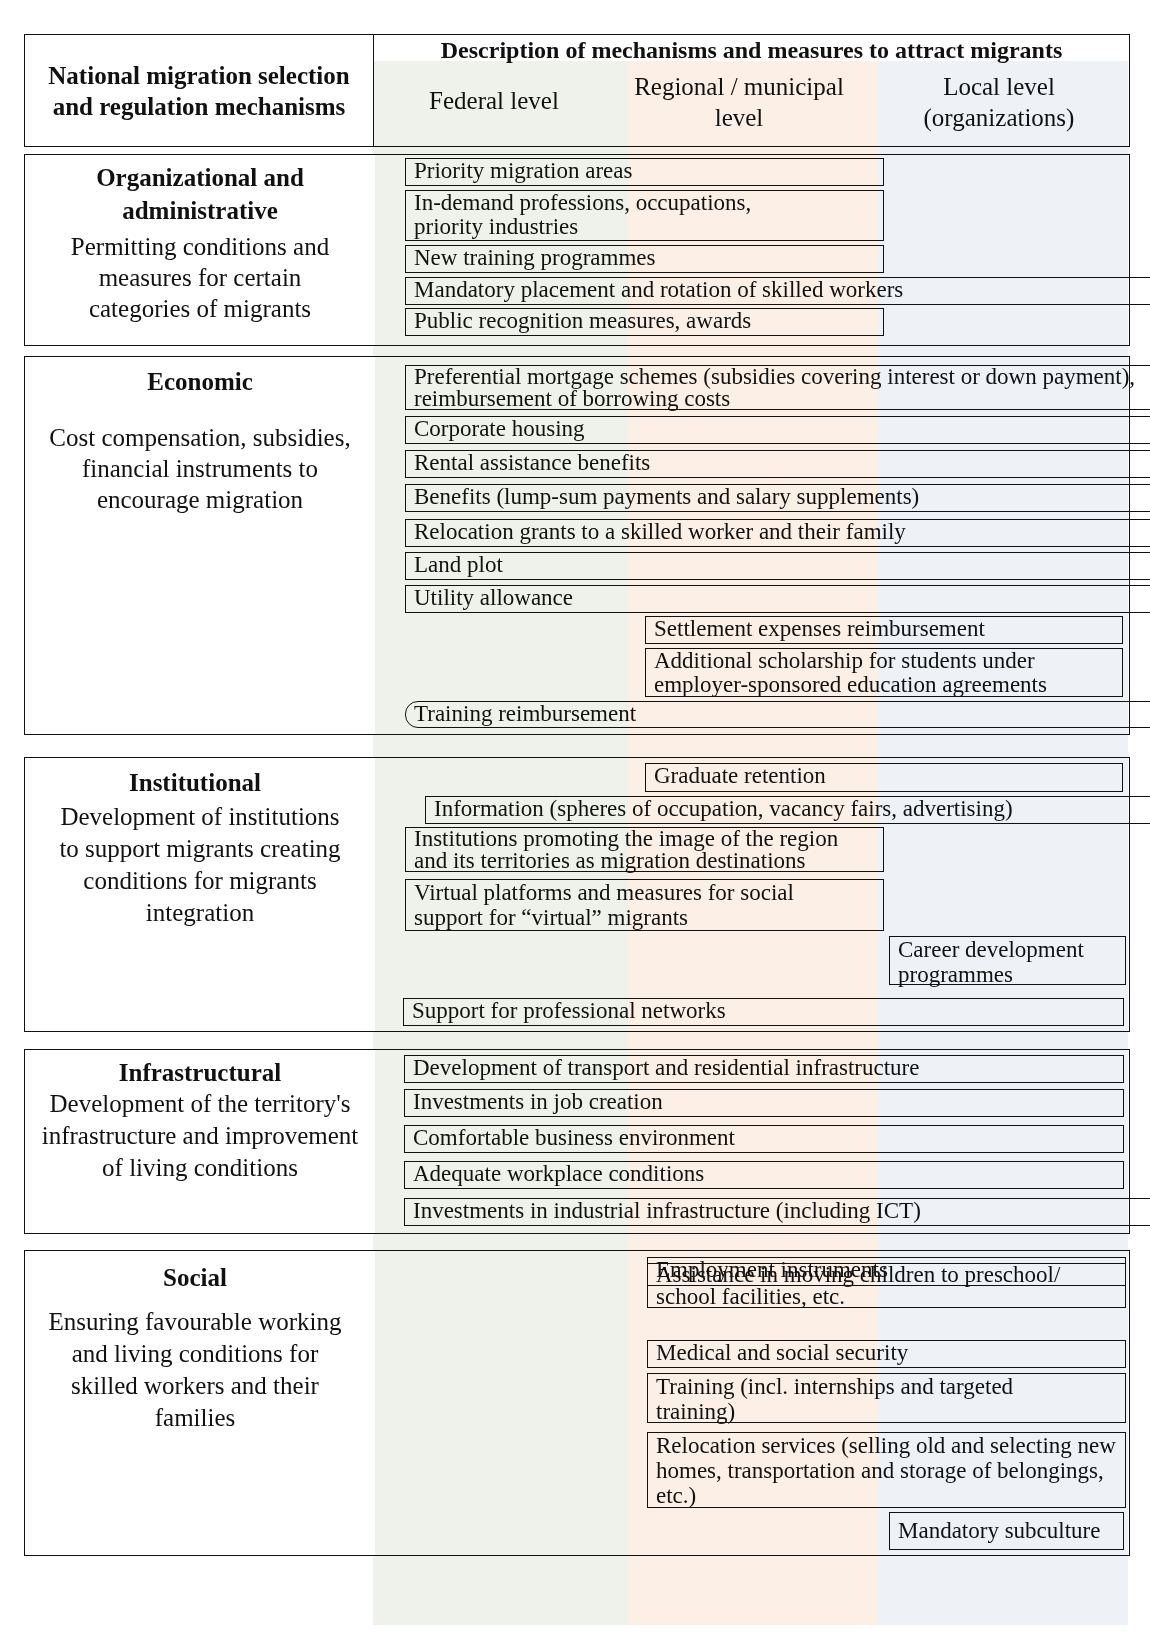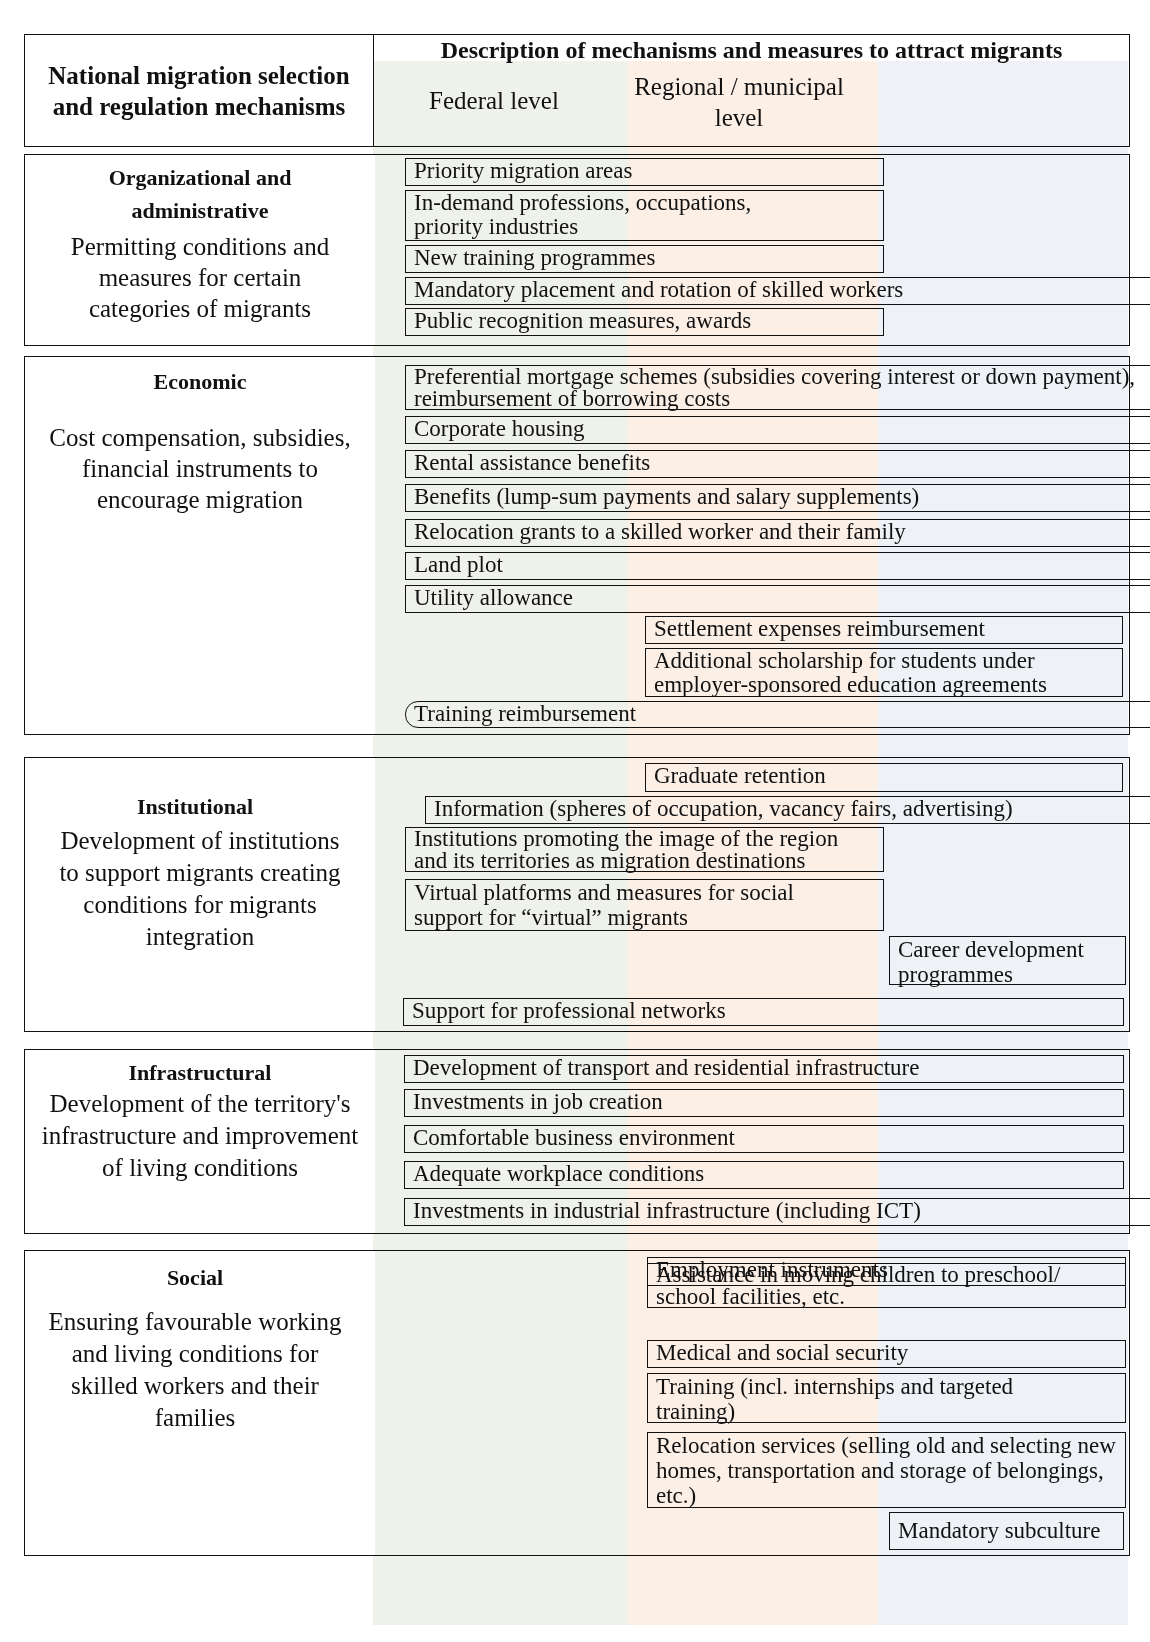--- a/index.html
+++ b/index.html
@@ -14,39 +14,40 @@
               display:flex; align-items:center; justify-content:center; text-align:center;
               font-weight:bold; font-size:25px; line-height:31px; }
   .hdr-right { position:absolute; left:373px; top:34px; width:757px; height:113px;
                border:1.5px solid #111; box-sizing:border-box; }
   .hdr-title { position:absolute; left:0; top:0; width:100%; height:26px; background:#fff;
                text-align:center; font-weight:bold; font-size:24px; line-height:30px; }
   .lvl { position:absolute; top:36px; text-align:center; font-size:25px; line-height:31px; }
   .section { position:absolute; left:24px; width:1106px; border:1.5px solid #111; box-sizing:border-box; }
   .sec-left { position:absolute; left:0; top:0; width:350px; height:100%; background:#fff;
               border-right:0; text-align:center; box-sizing:border-box; }
-  .sec-title { font-weight:bold; font-size:22px; line-height:33px; }
+  .sec-title { font-weight:bold; font-size:25px; line-height:33px; }
   .sec-desc { font-size:25px; line-height:31px; }
   .box { position:absolute; border:1.5px solid #111; box-sizing:border-box;
          font-size:23px; line-height:24px; padding:0 8px; white-space:nowrap;margin-left:44px; }
 </style>
 </head>
 <body>
 
 <div class="band fed"></div>
 <div class="band reg"></div>
 <div class="band loc"></div>
 
 <div class="hdr-left">
   <span style="width:320px;display:block;">National migration selection and regulation mechanisms</span>
 </div>
 <div class="hdr-right">
   <div class="hdr-title">Description of mechanisms and measures to attract migrants</div>
   <div class="lvl" style="left:0;width:240px;top:50px;">Federal level</div>
   <div class="lvl" style="left:240px;width:250px;">Regional / municipal level</div>
+  <div class="lvl" style="left:500px;width:250px;">Local level (organizations)</div>
 </div>
 
 <div class="section" style="top:154px;height:192px;">
   <div class="sec-left" style="padding-top:6px;">
     <div class="sec-title" style="padding:0 70px;">Organizational and administrative</div>
     <div class="sec-desc" style="padding:4px 20px 0;">Permitting conditions and measures for certain categories of migrants</div>
   </div>
 </div>
 <div class="box" style="left:361px;top:158px;width:479px;height:28px;">Priority migration areas</div>
 <div class="box" style="left:361px;top:190px;width:479px;height:51px;white-space:normal;padding-right:90px;">In-demand professions, occupations, priority industries</div>
@@ -66,21 +67,21 @@
 <div class="box" style="left:361px;top:484px;width:769px;height:28px;">Benefits (lump-sum payments and salary supplements)</div>
 <div class="box" style="left:361px;top:519px;width:769px;height:28px;">Relocation grants to a skilled worker and their family</div>
 <div class="box" style="left:361px;top:552px;width:769px;height:28px;">Land plot</div>
 <div class="box" style="left:361px;top:585px;width:769px;height:28px;">Utility allowance</div>
 <div class="box" style="left:601px;top:616px;width:478px;height:28px;">Settlement expenses reimbursement</div>
 <div class="box" style="left:601px;top:648px;width:478px;height:49px;white-space:normal;line-height:24px;">Additional scholarship for students under employer-sponsored education agreements</div>
 <div class="box" style="left:361px;top:701px;width:769px;height:27px;border-radius:13px;">Training reimbursement</div>
 
 <div class="section" style="top:757px;height:275px;">
   <div class="sec-left" style="padding-top:8px;">
-    <div class="sec-title" style="margin-left:-10px;margin-top:24px;">Institutional</div>
+    <div class="sec-title" style="margin-left:-10px;">Institutional</div>
     <div class="sec-desc" style="padding:2px 30px 0;line-height:32px;">Development of institutions to support migrants creating conditions for migrants integration</div>
   </div>
 </div>
 <div class="box" style="left:601px;top:763px;width:478px;height:29px;">Graduate retention</div>
 <div class="box" style="left:381px;top:796px;width:769px;height:28px;">Information (spheres of occupation, vacancy fairs, advertising)</div>
 <div class="box" style="left:361px;top:827px;width:479px;height:45px;white-space:normal;line-height:22px;">Institutions promoting the image of the region and its territories as migration destinations</div>
 <div class="box" style="left:361px;top:879px;width:479px;height:52px;white-space:normal;line-height:25px;padding-right:40px;">Virtual platforms and measures for social support for “virtual” migrants</div>
 <div class="box" style="left:845px;top:936px;width:237px;height:49px;white-space:normal;line-height:25px;">Career development programmes</div>
 <div class="box" style="left:359px;top:998px;width:721px;height:28px;">Support for professional networks</div>
 

